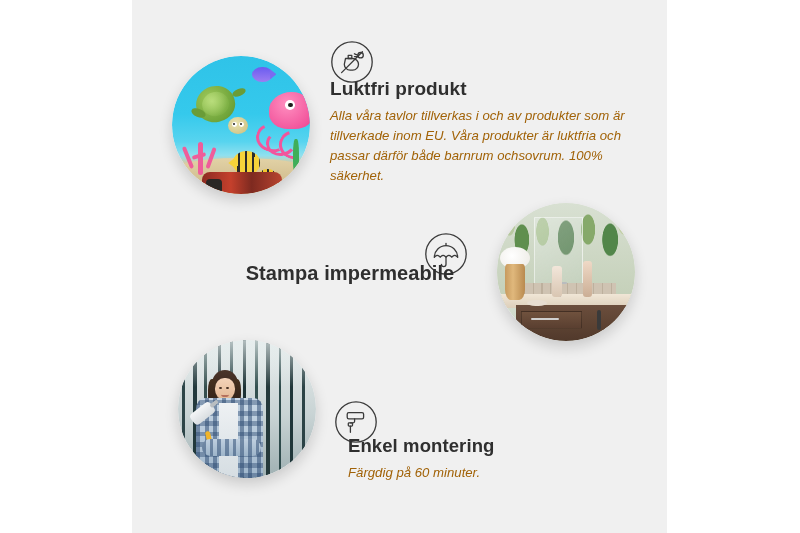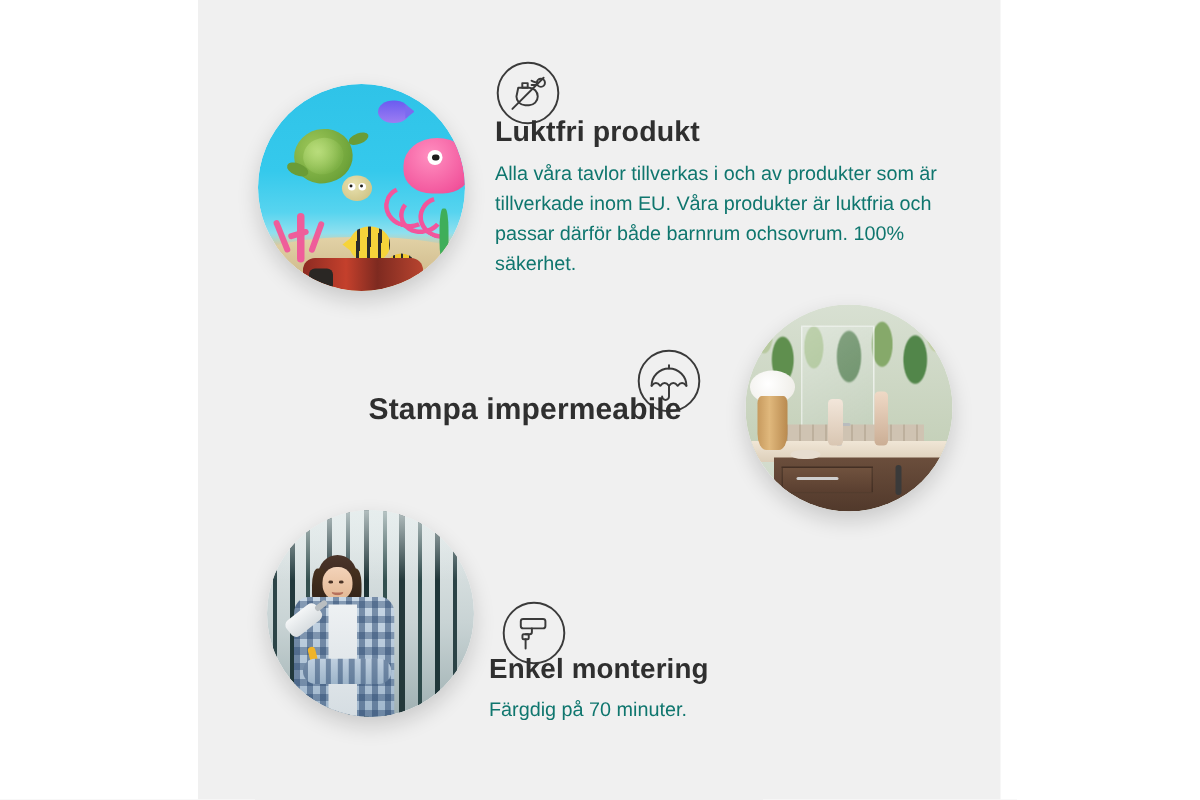--- a/index.html
+++ b/index.html
@@ -158,26 +158,26 @@
   #icon-fragrance{left:330px;top:40px;}
   #icon-umbrella{left:424px;top:232px;}
   #icon-roller{left:334px;top:400px;}
 
   
   .txt{position:absolute;}
   .txt h2{
     margin:0 0 6px 0;font-size:19px;font-weight:700;color:#2f2f2f;letter-spacing:.1px;
   }
   .txt p{
-    margin:0;font-size:13.2px;line-height:1.52;color:#0f766e;
+    margin:0;font-size:13.2px;line-height:1.52;color:#a16207;font-style:italic;
   }
   #txt-odor{left:330px;top:78px;width:300px;text-align:left;}
   #txt-water{left:200px;top:262px;width:300px;text-align:center;}
   #txt-water h2{font-size:20px;}
-  #txt-mount{left:326px;top:435px;width:260px;text-align:left;}
+  #txt-mount{left:348px;top:435px;width:260px;text-align:left;}
   #txt-mount h2{font-size:18.5px;}
   #txt-mount p,#txt-water p{font-size:13.2px;}
 </style>
 </head>
 <body>
 
 <div id="stage">
 
   <div class="panel"></div>
 
@@ -295,16 +295,16 @@
       <circle cx="22" cy="22" r="20.2"></circle>
       <rect x="13.2" y="12.6" width="16.4" height="6.3" rx="1.6"></rect>
       <path d="M20.6 18.9v2.4a1.5 1.5 0 0 1-1.5 1.5h-2.6"></path>
       <rect x="14.3" y="22.8" width="4.2" height="3.3" rx=".8"></rect>
       <path d="M16.4 26.1v6.2"></path>
     </svg>
   </div>
 
   <div class="txt" id="txt-mount">
     <h2>Enkel montering</h2>
-    <p>Färgdig på 70 minuter.</p>
+    <p>Färgdig på 60 minuter.</p>
   </div>
 
 </div>
 
 </body></html>

